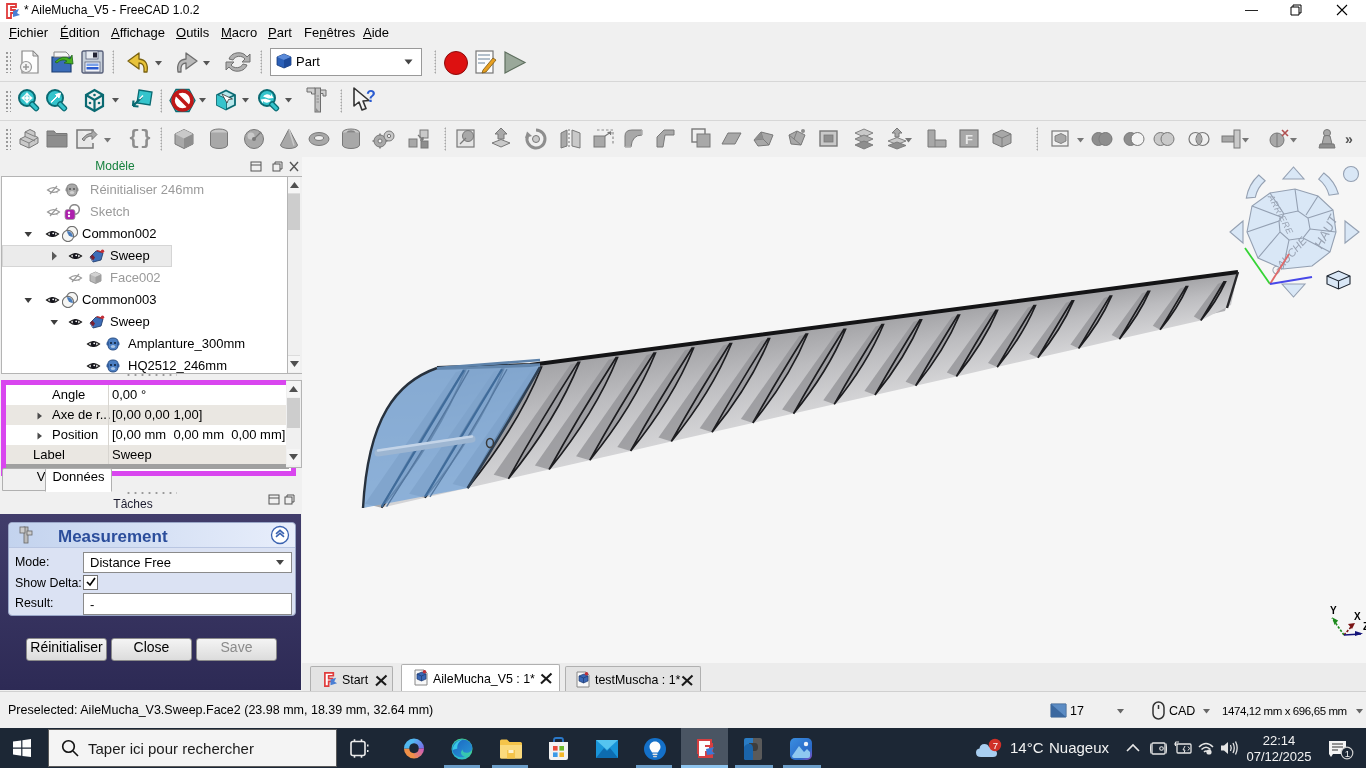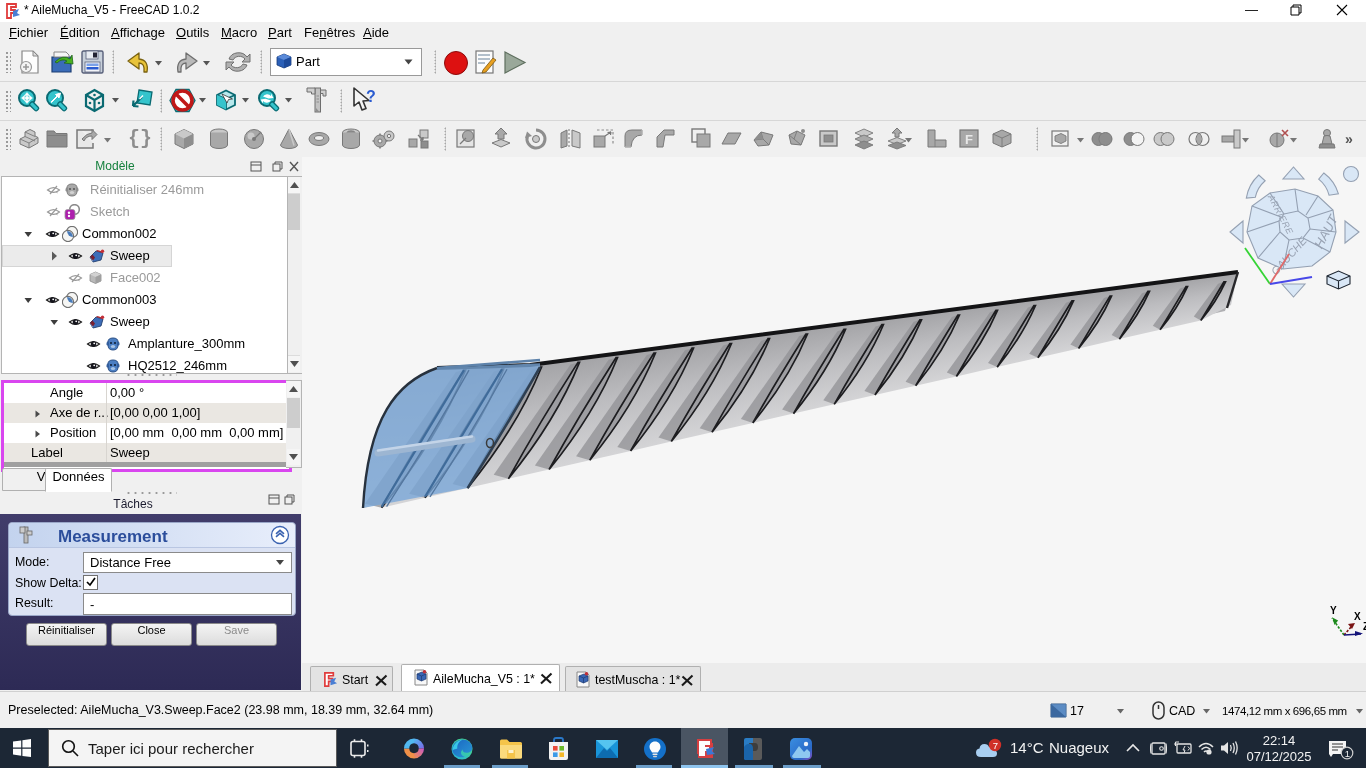--- a/index.html
+++ b/index.html
@@ -16,35 +16,35 @@
 .grip{position:absolute;left:5px;top:8px;width:6px;height:22px;
 background-image:radial-gradient(circle,#9a9a9a 1px,transparent 1.2px);background-size:4px 4px;}
 .tsep{position:absolute;top:7px;width:2px;height:24px;
 background-image:radial-gradient(circle,#a8a8a8 0.9px,transparent 1.1px);background-size:3px 3px;}
 #dock{left:0;top:157px;width:302px;height:533px;background:#f0f0f0;}
 .dockhead{position:absolute;left:0;width:302px;height:19px;font-size:12px;color:#15803d;text-align:center;}
 #tree{position:absolute;left:1px;top:19px;width:286px;height:196px;background:#fff;border:1px solid #b4b4b4;border-right:none;overflow:hidden;}
 #treescroll{position:absolute;left:287px;top:19px;width:14px;height:196px;background:#f0f0f0;border:1px solid #b4b4b4;}
 .trow{position:absolute;left:0;width:286px;height:22px;font-size:13px;color:#000;}
 .trow.dim{color:#9a9a9a;}
-#propgrid{position:absolute;left:1px;top:223px;width:285px;height:86px;background:#fff;border:3px solid #d946ef;}
+#propgrid{position:absolute;left:1px;top:223px;width:285px;height:86px;background:#fff;border:5px solid #d946ef;}
 #propscroll{position:absolute;left:286px;top:223px;width:15px;height:86px;background:#f0f0f0;border:1px solid #b4b4b4;border-left:none;}
 .prow{position:absolute;left:0;width:285px;height:20px;font-size:13px;}
 .pname{position:absolute;top:2px;}
 .pval{position:absolute;left:106px;top:2px;}
 #vtabs{position:absolute;left:0;top:311px;width:302px;height:22px;}
 .vtab{position:absolute;top:0;height:21px;font-size:13px;text-align:center;border:1px solid #b0b0b0;background:#f0f0f0;border-radius:2px 2px 0 0;}
 #taches{position:absolute;left:0;top:334px;width:302px;height:20px;font-size:12px;color:#1a1a2e;text-align:center;}
 #taskpanel{position:absolute;left:0;top:357px;width:301px;height:176px;background:linear-gradient(180deg,#413d6b,#2d2a55);}
 #measure{position:absolute;left:8px;top:8px;width:286px;height:92px;background:#dbe2f3;border:1px solid #9aa7c8;border-radius:4px;}
 #mhead{position:absolute;left:0;top:0;width:100%;height:24px;background:linear-gradient(90deg,#c3d3ee,#e8eefb);border-radius:4px 4px 0 0;border-bottom:1px solid #b9c6e2;}
 #mhead .mtitle{position:absolute;left:30px;top:4px;font-weight:bold;font-size:17px;color:#2b4d9b;margin-left:19px;}
 .mlabel{position:absolute;left:6px;font-size:12.4px;color:#000;}
 .mfield{position:absolute;left:74px;width:207px;background:#fff;border:1px solid #8a8a8a;font-size:13px;}
-.tbtn{position:absolute;top:109px;height:21px;background:linear-gradient(180deg,#f4f4f4,#dcdcdc);border:1px solid #8a8a8a;border-radius:3px;font-size:11px;text-align:center;color:#000;}
+.tbtn{position:absolute;top:124px;height:21px;background:linear-gradient(180deg,#f4f4f4,#dcdcdc);border:1px solid #8a8a8a;border-radius:3px;font-size:14px;text-align:center;color:#000;}
 #viewport{left:302px;top:157px;width:1064px;height:506px;background:#f6f6f6;}
 #tabbar{left:302px;top:663px;width:1064px;height:28px;background:#ececec;}
 .dtab{position:absolute;height:25px;top:3px;background:#e3e3e3;border:1px solid #b0b0b0;border-bottom:none;border-radius:2px 2px 0 0;font-size:12.4px;}
 .dtab.active{background:#fff;height:27px;top:1px;}
 #statusbar{left:0;top:691px;width:1366px;height:37px;background:#f0f0f0;border-top:1px solid #d0d0d0;font-size:12.5px;color:#000;}
 #taskbar{left:0;top:728px;width:1366px;height:40px;background:#1c2735;}
 .underl{position:absolute;top:37px;height:3px;background:#76aee0;}
 </style></head>
 <body>
 

